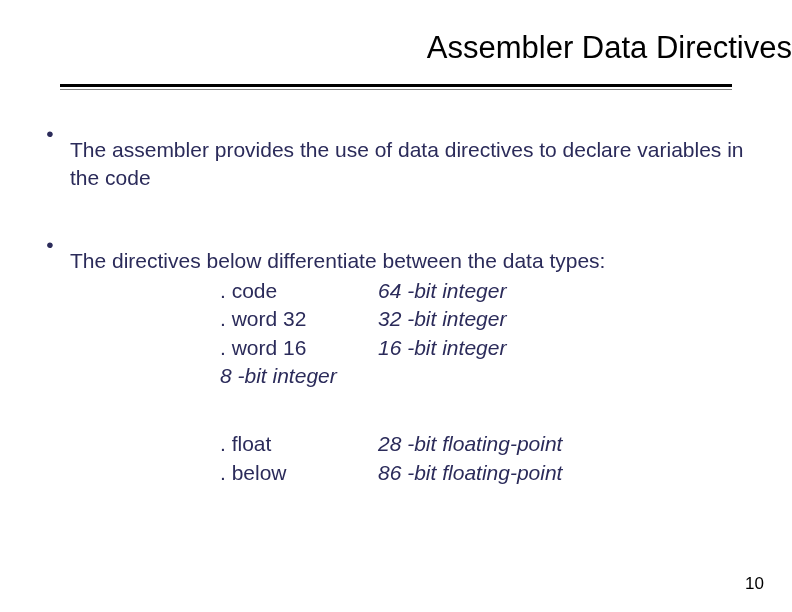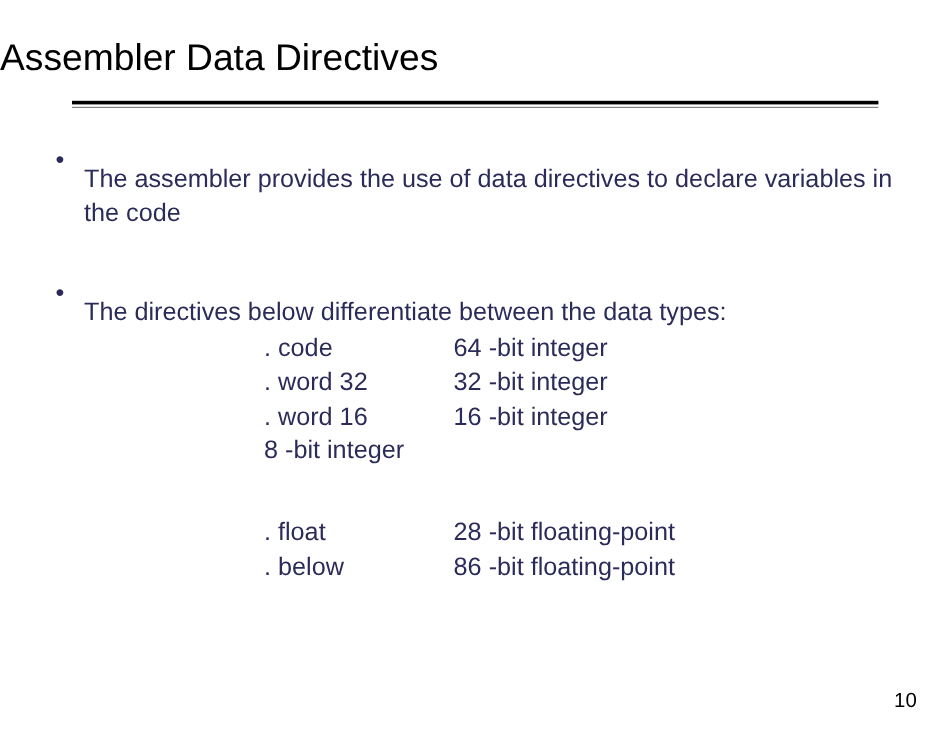--- a/index.html
+++ b/index.html
@@ -11,21 +11,21 @@
     position: relative;
     overflow: hidden;
   }
   .slide {
     width: 100%;
     height: 100%;
     padding: 30px 0 0 0;
     position: relative;
   }
   .title {
-    text-align: left;
+    text-align: right;
     font-size: 31px;
     color: #000000;
     font-weight: normal;
     margin-bottom: 18px;
   }
   .divider {
     margin: 0 60px 30px 60px;
     height: 6px;
     position: relative;
   }
@@ -63,20 +63,21 @@
   }
   .directive-row {
     display: flex;
   }
   .directive-name {
     width: 158px;
     flex-shrink: 0;
   }
   .directive-desc {
     flex: 1;
+    font-style: italic;
   }
   .gap {
     height: 38px;
   }
   .page-number {
     position: absolute;
     bottom: 18px;
     right: 28px;
     font-size: 17px;
     color: #000000;

